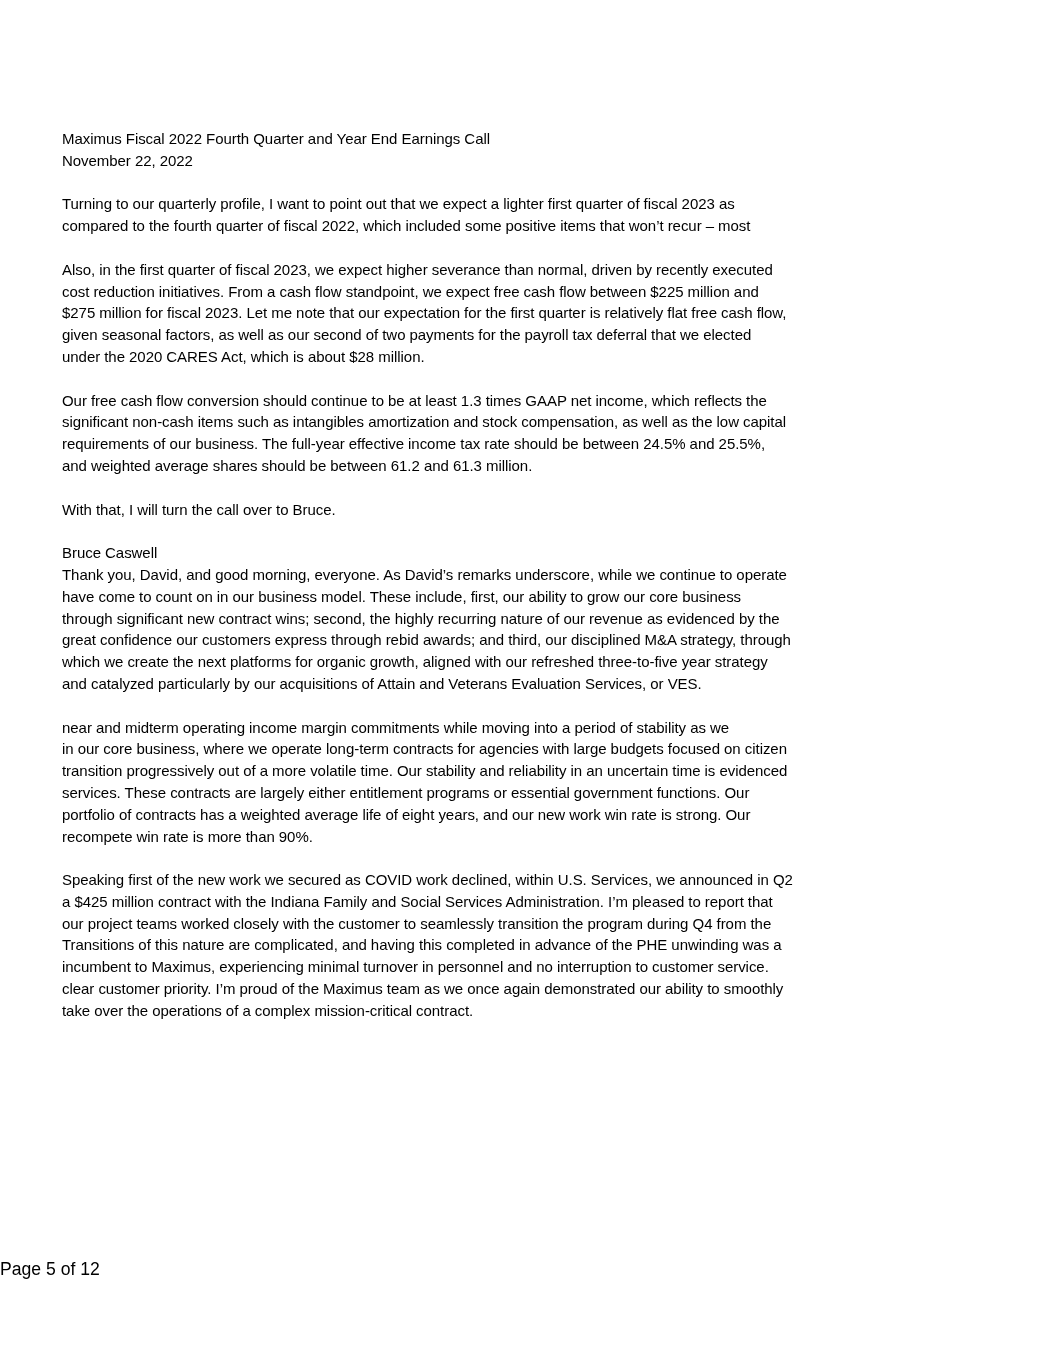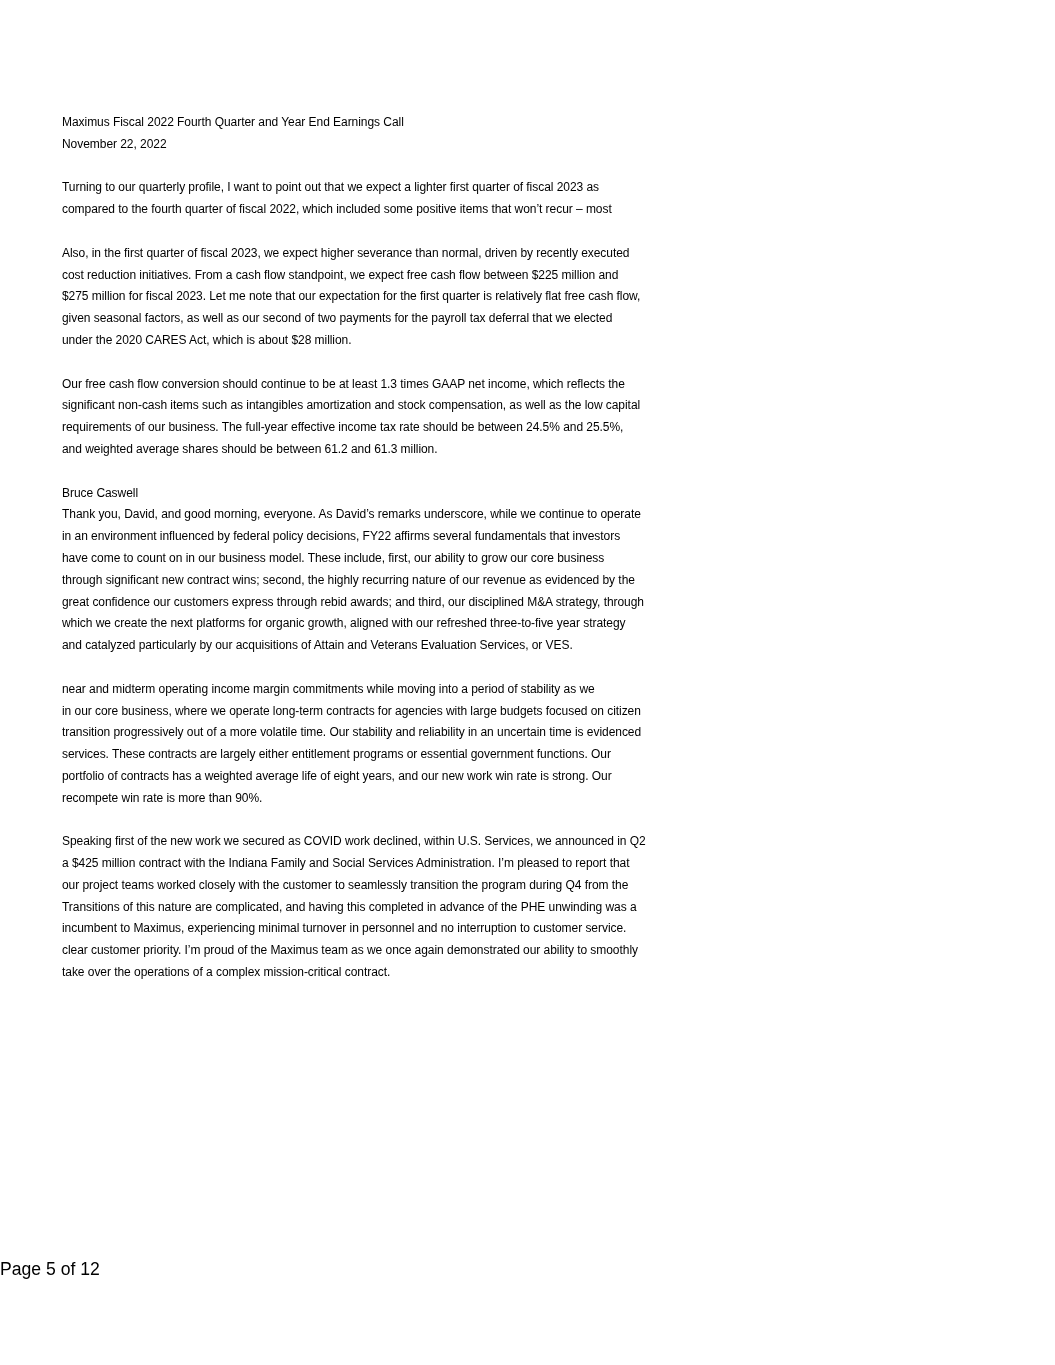--- a/index.html
+++ b/index.html
@@ -11,23 +11,23 @@
       width: 1055px;
       height: 1365px;
       position: relative;
       overflow: hidden;
       font-family: "Liberation Sans", sans-serif;
       color: #000000;
     }
     .page {
       position: absolute;
       left: 62px;
-      top: 112px;
+      top: 128px;
       width: 960px;
-      font-size: 12px;
+      font-size: 15px;
       line-height: 21.8px;
       letter-spacing: -0.05px;
     }
     .block {
       margin: 0 0 21.8px 0;
     }
     .line {
       display: block;
       white-space: nowrap;
     }
@@ -66,25 +66,27 @@
     <span class="line">under the 2020 CARES Act, which is about $28 million.</span>
   </div>
 
   <div class="block">
     <span class="line">Our free cash flow conversion should continue to be at least 1.3 times GAAP net income, which reflects the</span>
     <span class="line">significant non-cash items such as intangibles amortization and stock compensation, as well as the low capital</span>
     <span class="line">requirements of our business. The full-year effective income tax rate should be between 24.5% and 25.5%,</span>
     <span class="line">and weighted average shares should be between 61.2 and 61.3 million.</span>
   </div>
 
+  <div class="block">
+    <span class="line">With that, I will turn the call over to Bruce.</span>
+  </div>
 
   <div class="block">
     <span class="speaker">Bruce Caswell</span>
     <span class="line">Thank you, David, and good morning, everyone. As David’s remarks underscore, while we continue to operate</span>
-    <span class="line">in an environment influenced by federal policy decisions, FY22 affirms several fundamentals that investors</span>
     <span class="line">have come to count on in our business model. These include, first, our ability to grow our core business</span>
     <span class="line">through significant new contract wins; second, the highly recurring nature of our revenue as evidenced by the</span>
     <span class="line">great confidence our customers express through rebid awards; and third, our disciplined M&amp;A strategy, through</span>
     <span class="line">which we create the next platforms for organic growth, aligned with our refreshed three-to-five year strategy</span>
     <span class="line">and catalyzed particularly by our acquisitions of Attain and Veterans Evaluation Services, or VES.</span>
   </div>
 
   <div class="block">
     <span class="line">near and midterm operating income margin commitments while moving into a period of stability as we</span>
     <span class="line">in our core business, where we operate long-term contracts for agencies with large budgets focused on citizen</span>

